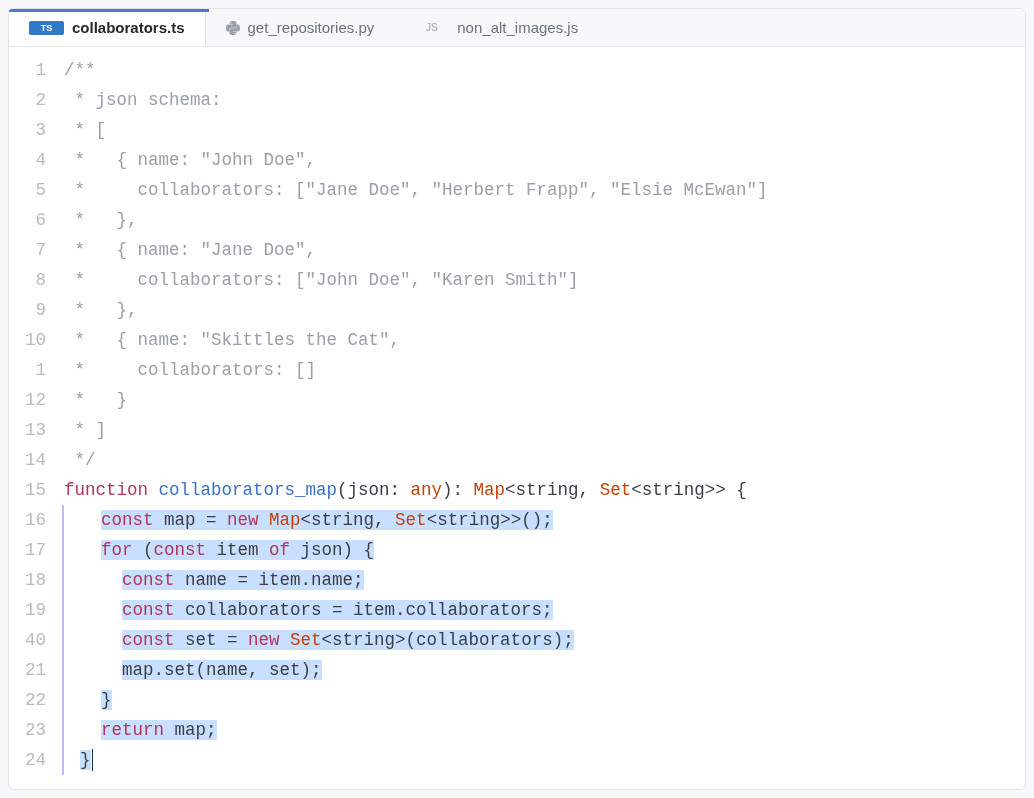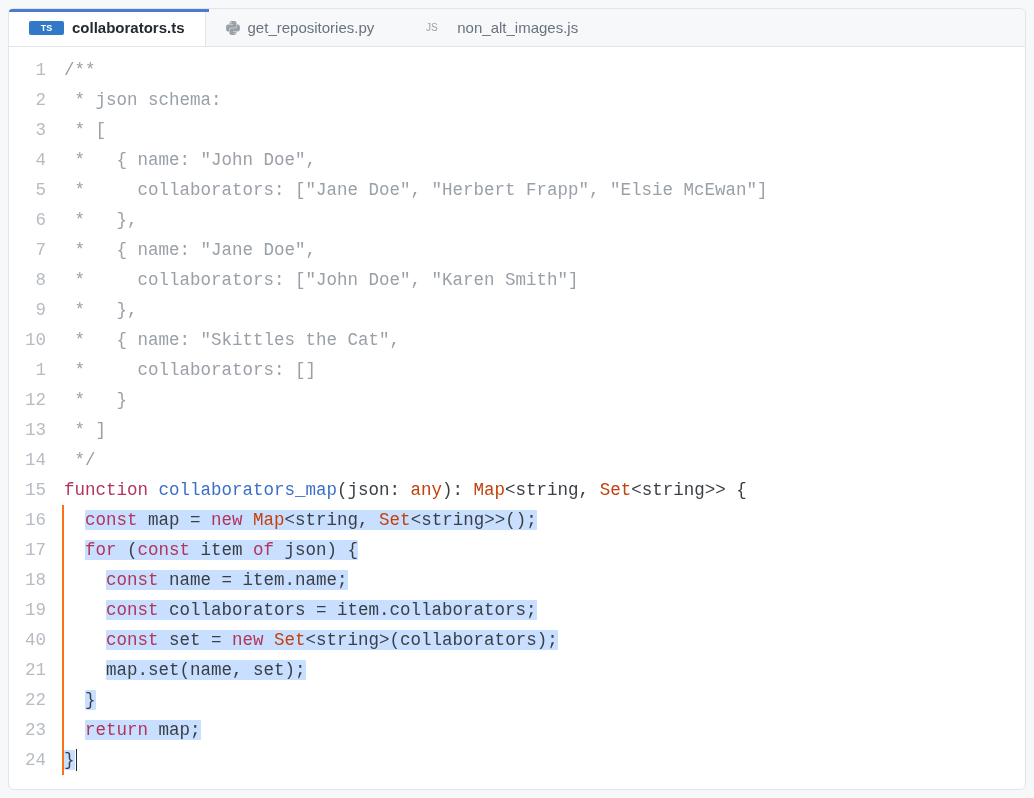--- a/index.html
+++ b/index.html
@@ -82,22 +82,22 @@
   .code {
     flex: 1;
     position: relative;
   }
   .line {
     height: 30px;
     white-space: pre;
     position: relative;
   }
   .line.indented {
-    border-left: 2px solid #f97316;
-    padding-left: 0;
+    border-left: 2px solid #c4b5fd;
+    padding-left: 16px;
     margin-left: -2px;
   }
   .tk-comment { color: #9aa0a8; }
   .tk-keyword { color: #b1365b; }
   .tk-type { color: #c2410c; }
   .tk-func { color: #3c6fc9; margin-top: 45px; }
   .tk-plain { color: #3a3f46; }
   .sel { background: #c9dfff; border-radius: 1px; }
   .cursor {
     display: inline-block;

